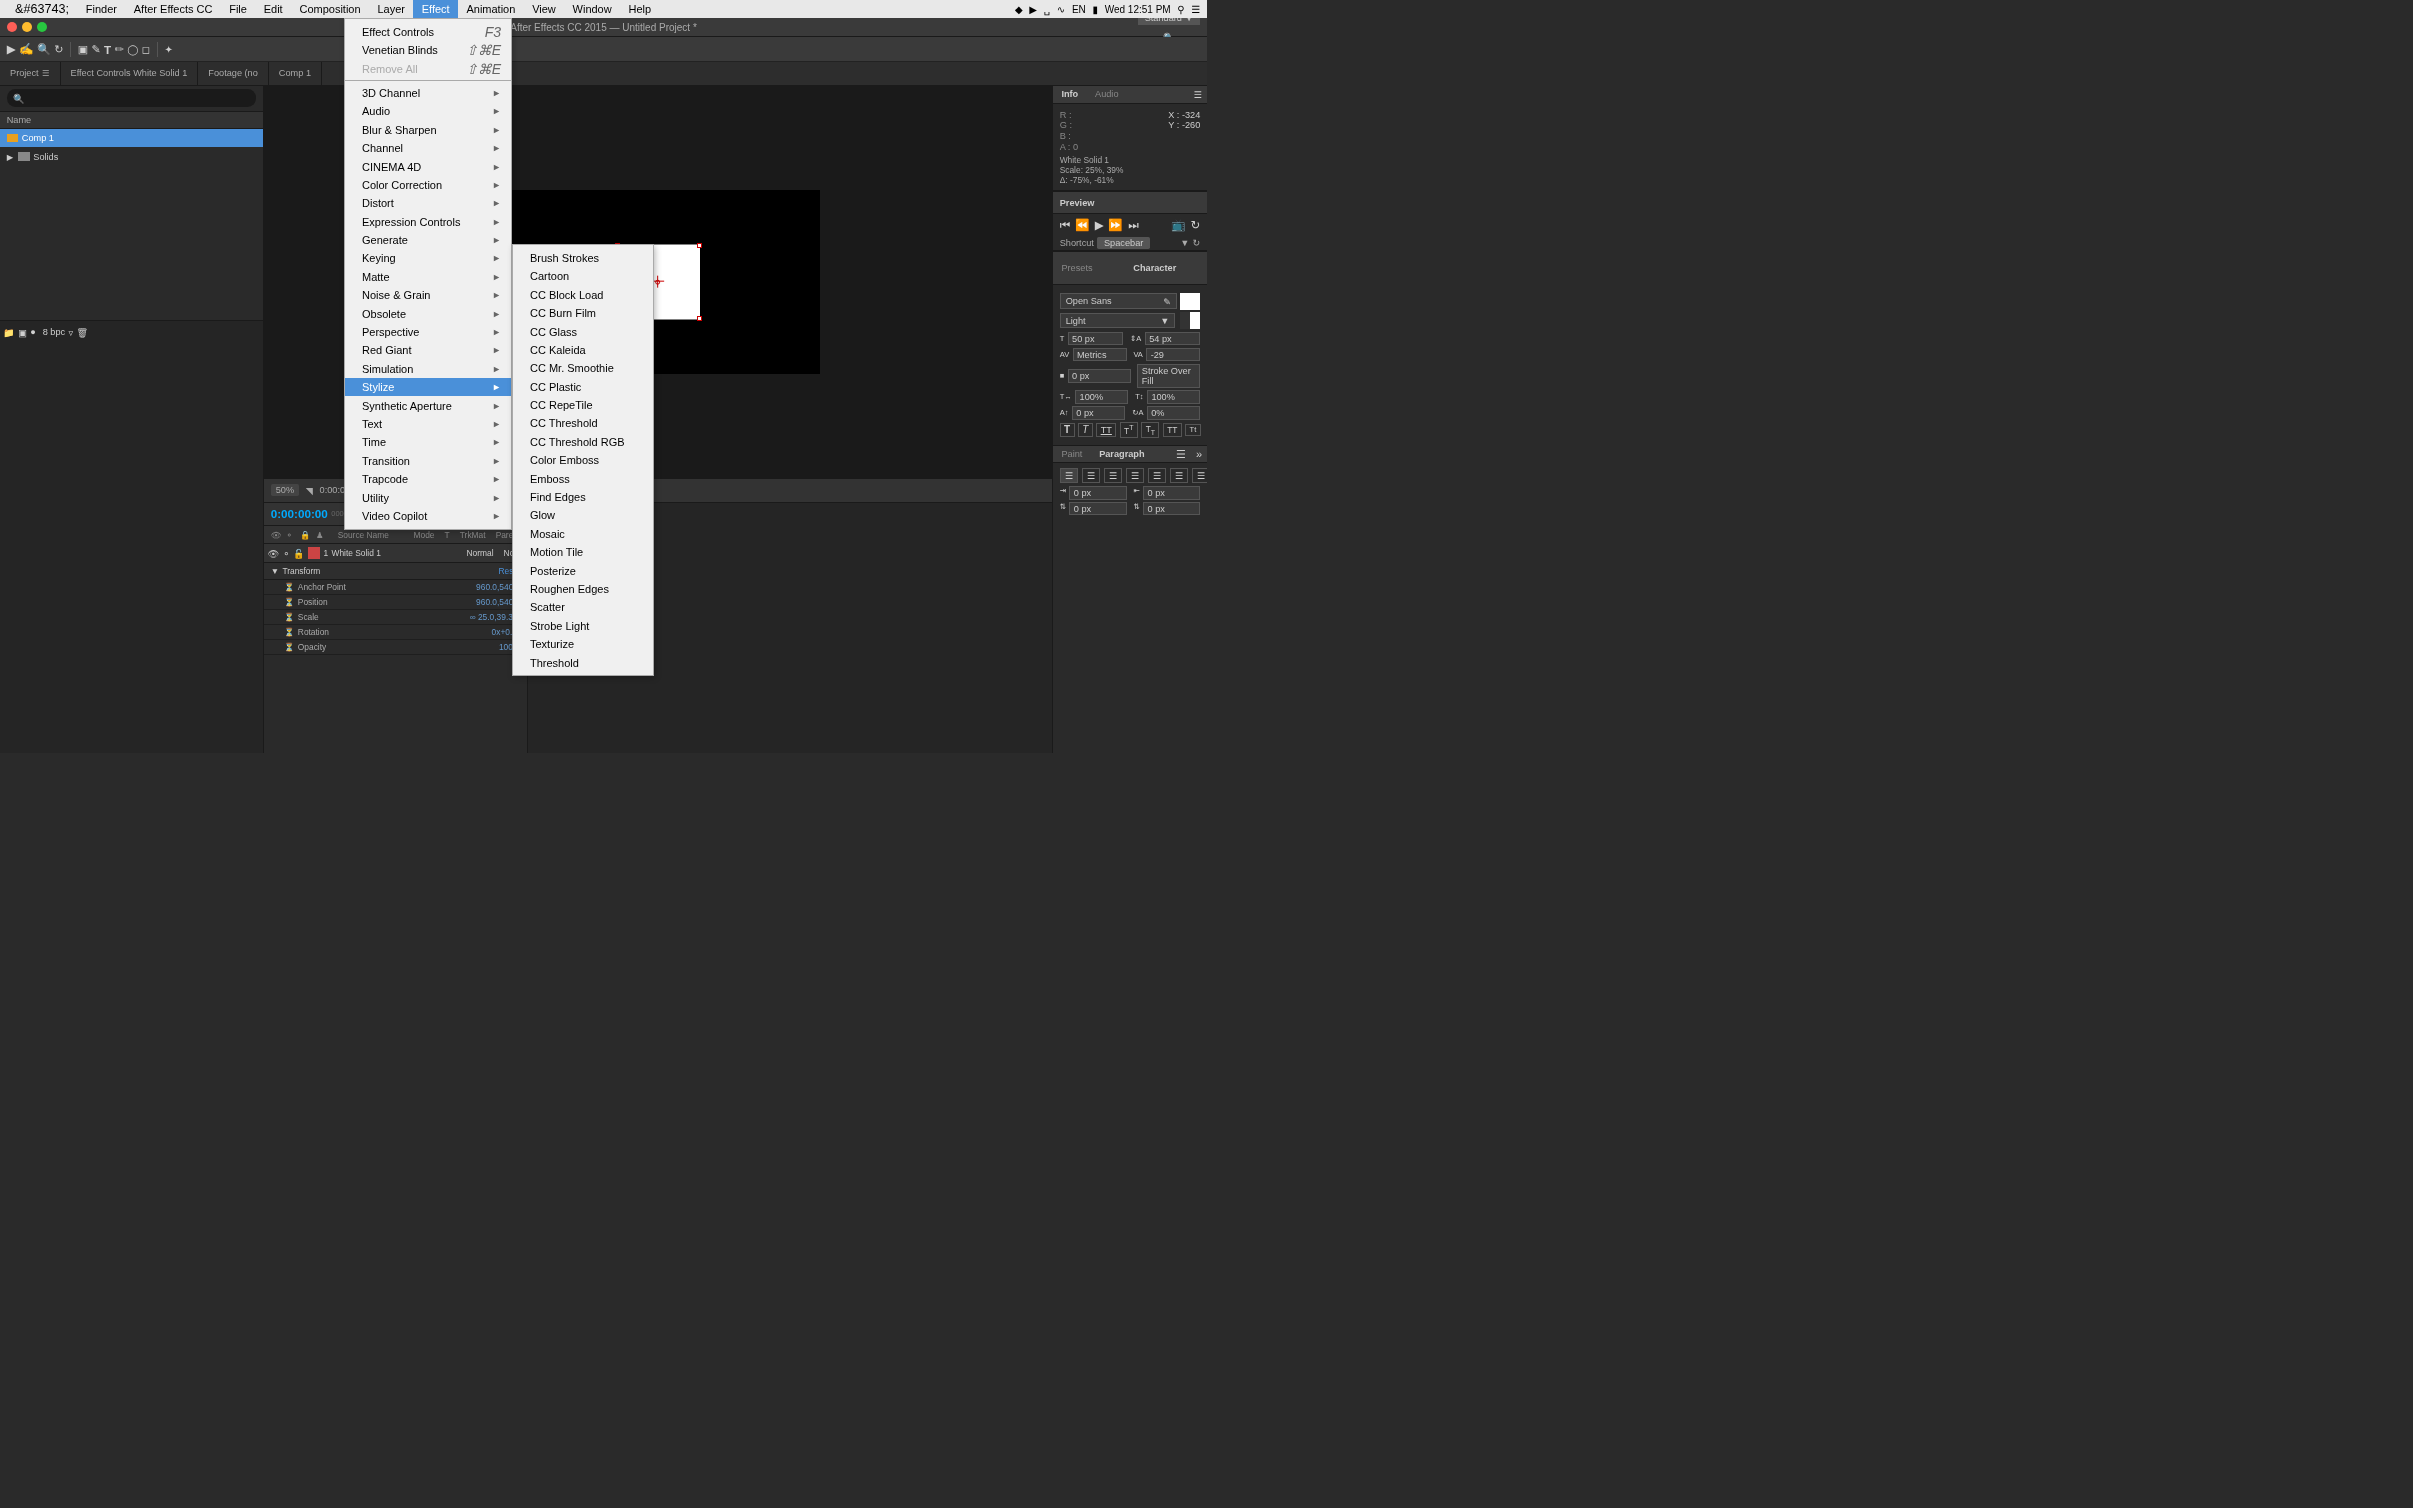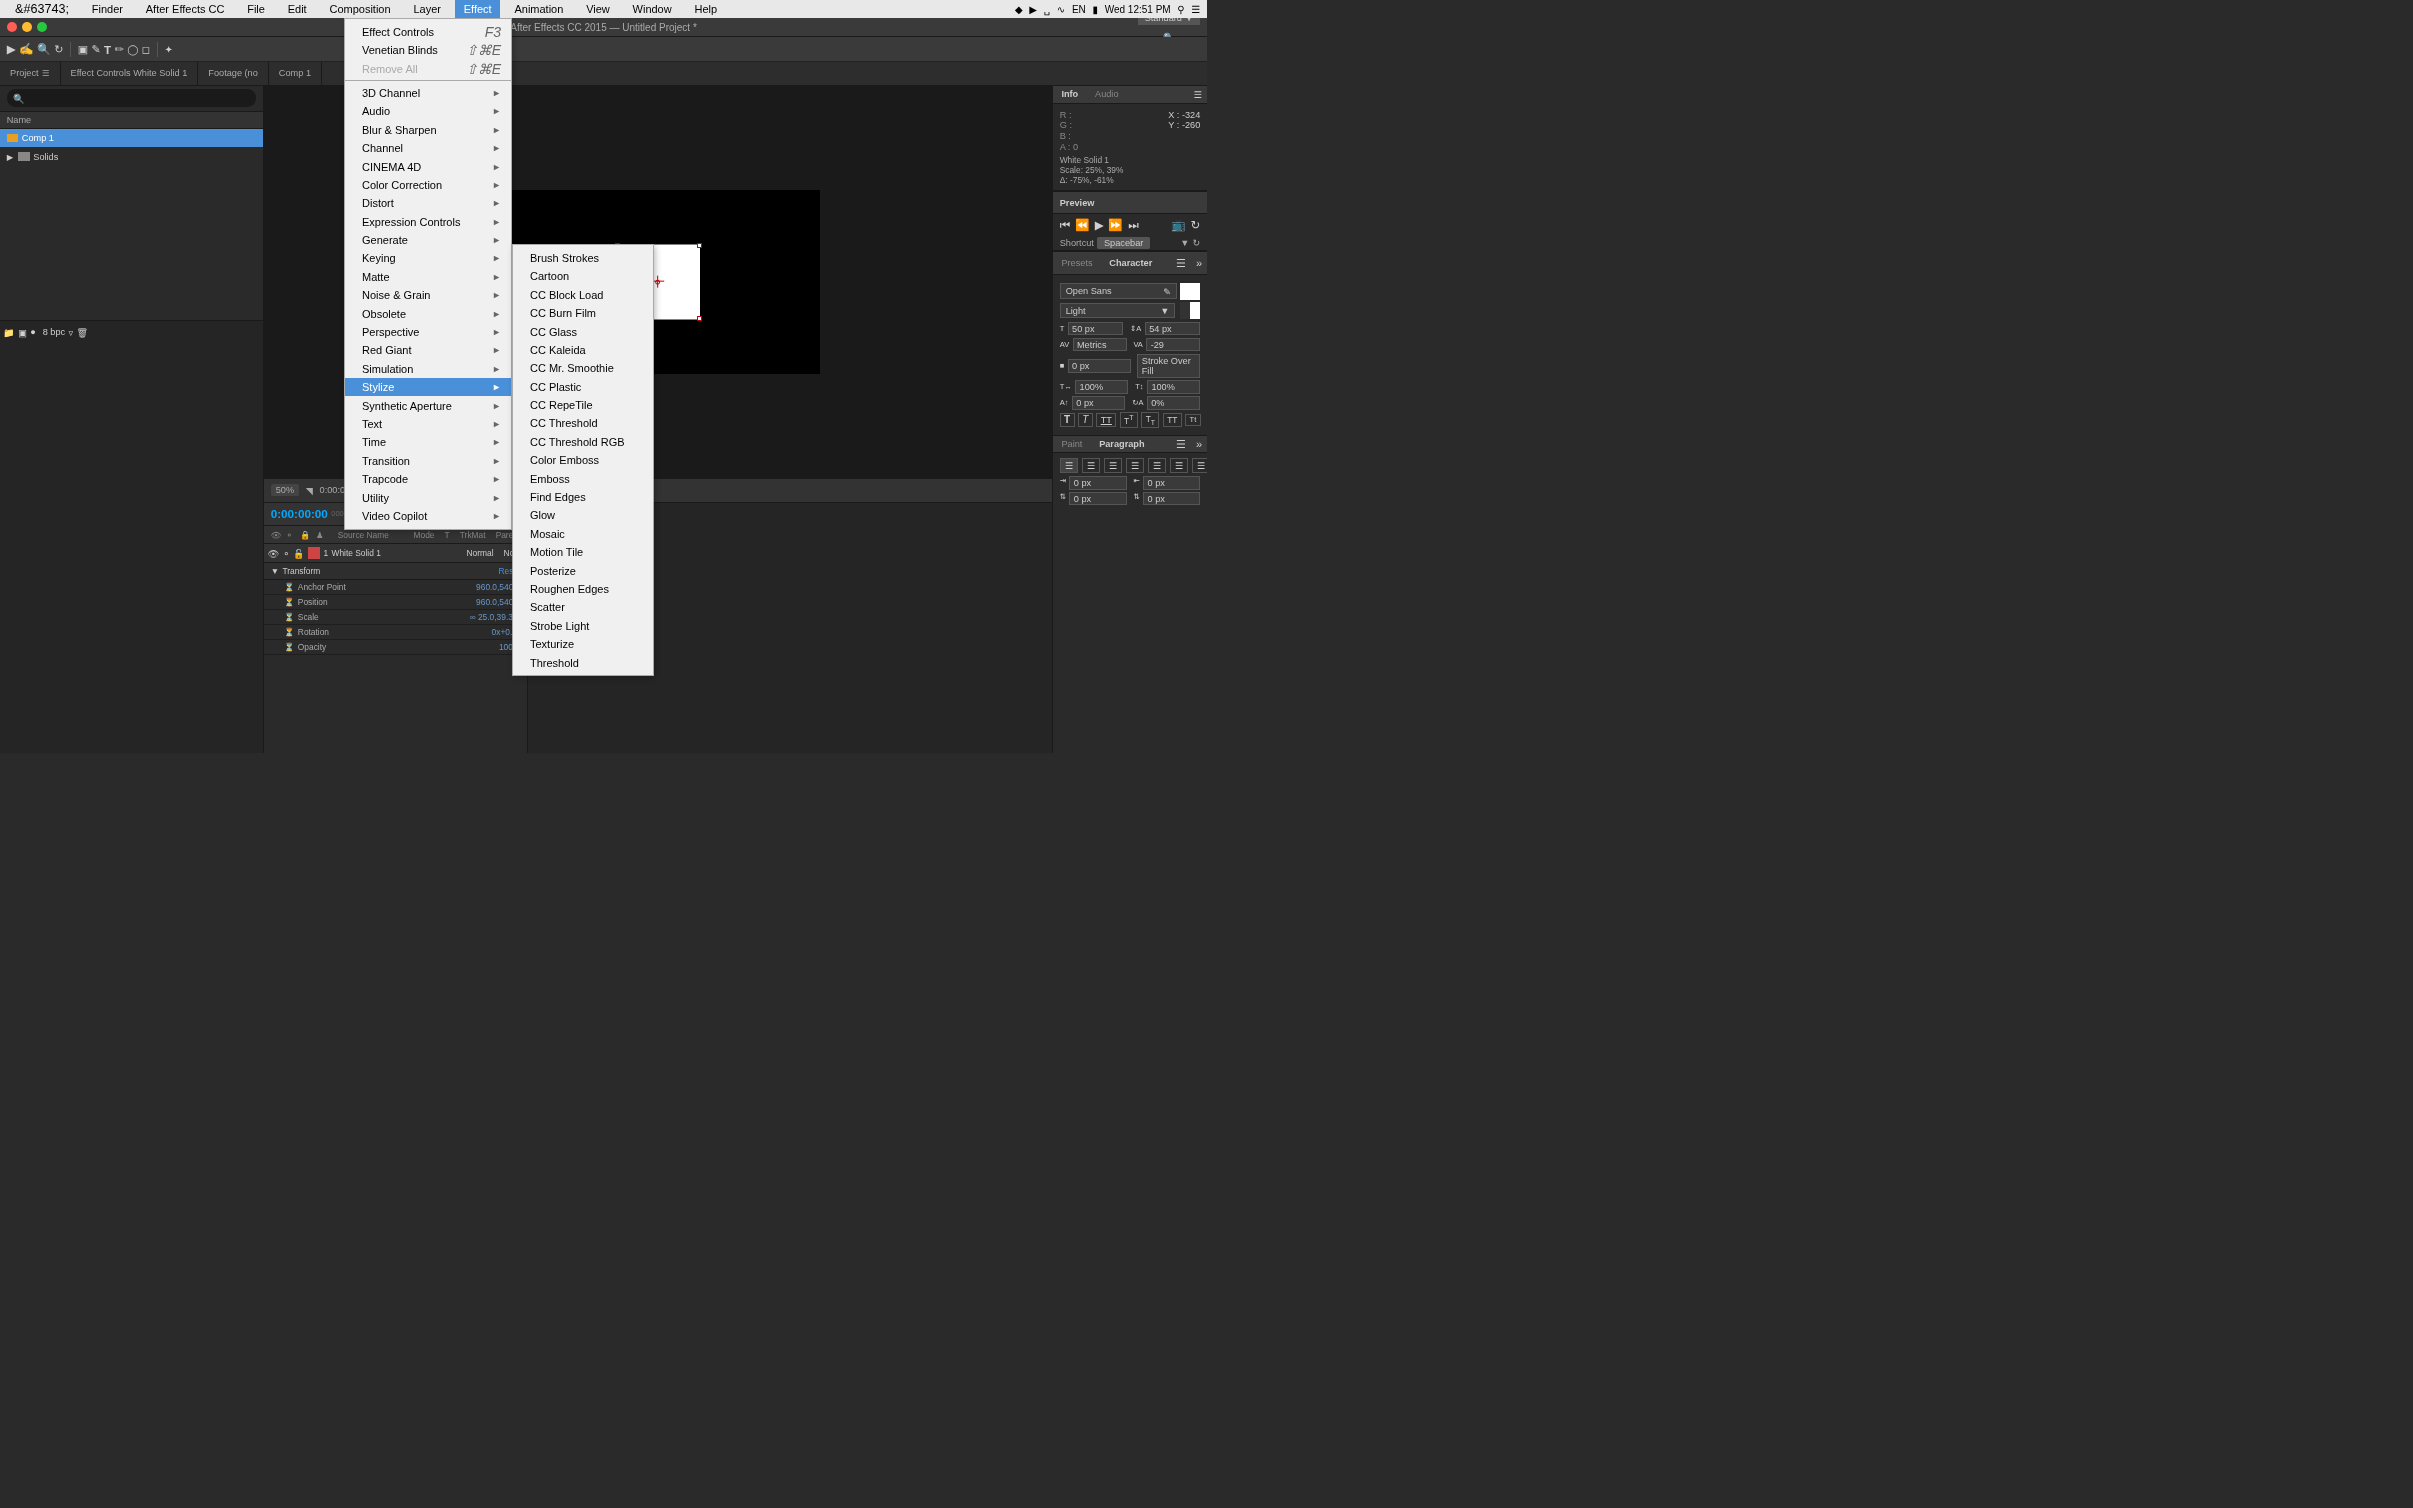--- a/index.html
+++ b/index.html
@@ -15,21 +15,21 @@
     }
 
     
     .menu-bar {
       width: 100%;
       height: 18.4px;
       background: #e8e8e8;
       display: flex;
       align-items: center;
       padding: 0 6.7px;
-      gap: 6px;
+      gap: 0;
       position: absolute;
       top: 0;
       left: 0;
       z-index: 1000;
     }
     .menu-bar-item {
       padding: 0 8.4px;
       height: 18.4px;
       display: flex;
       align-items: center;
@@ -735,21 +735,21 @@
           <span style="font-size:11.7px;">↻</span>
         </div>
         <div style="display:flex;align-items:center;padding:1.7px 6.7px;gap:3.4px;font-size:9.2px;color:#aaa;">
           <span>Shortcut</span>
           <span style="background:#555;padding:0.8px 6.7px;border-radius:1.7px;color:#ccc;">Spacebar</span>
           <span style="margin-left:auto;">▼</span>
           <span>↻</span>
         </div>
       </div>
 
-      <div style="height:24px;background:#3a3a3a;display:flex;align-items:center;border-bottom:0.8px solid #1a1a1a;border-top:0.8px solid #1a1a1a;">
+      <div style="height:34px;background:#3a3a3a;display:flex;align-items:center;border-bottom:0.8px solid #1a1a1a;border-top:0.8px solid #1a1a1a;gap:24px;">
         <span style="padding:0 8.4px;font-size:9.2px;color:#888;">Presets</span>
         <span style="padding:0 8.4px;font-size:9.2px;font-weight:bold;color:#ccc;">Character</span>
         <span style="margin-left:auto;padding:0 5px;">☰</span>
         <span style="padding:0 5px;">»</span>
       </div>
 
       <div class="character-panel">
         <div class="char-row">
           <div style="flex:1;background:#3a3a3a;border:0.8px solid #555;padding:1.7px 5px;font-size:9.2px;color:#ccc;display:flex;justify-content:space-between;">
             <span>Open Sans</span>

